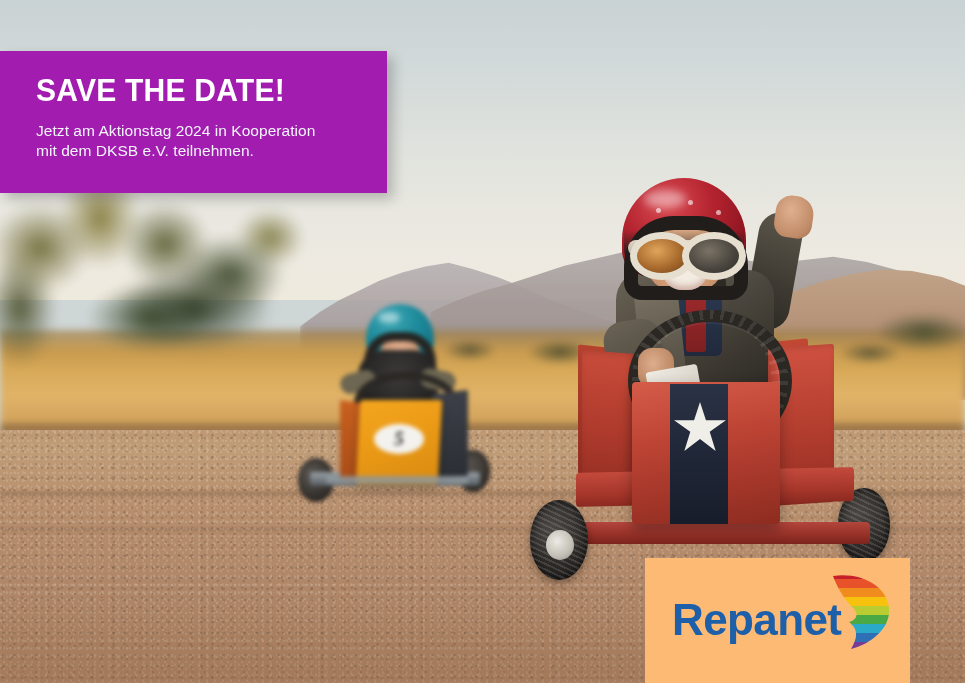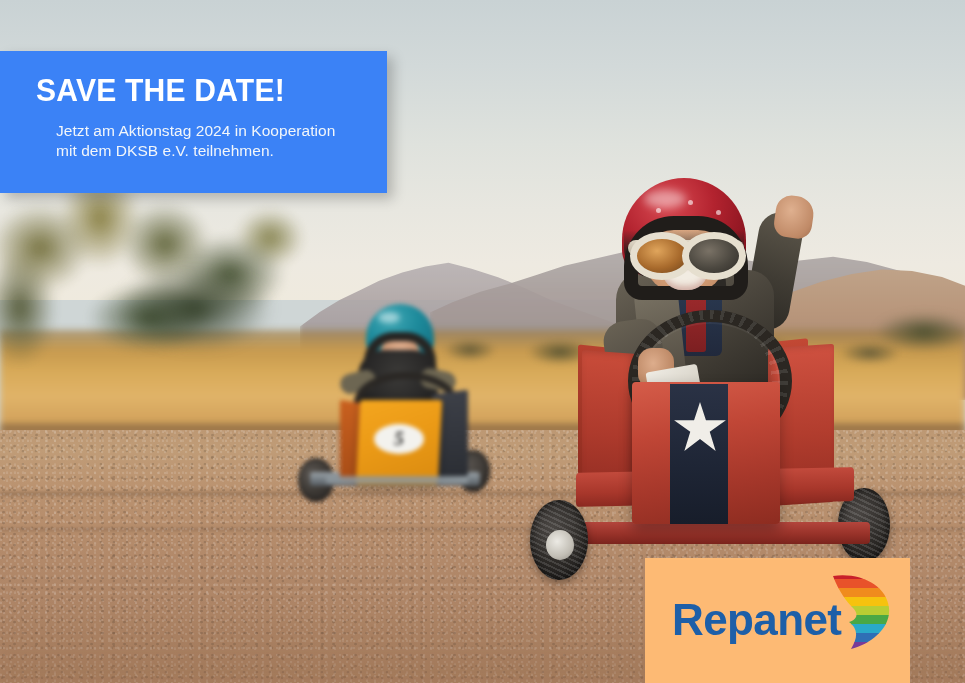--- a/index.html
+++ b/index.html
@@ -477,21 +477,21 @@
     background: #f2ece2;
     border-radius: 0 0 24px 24px;
     box-shadow: inset 0 -4px 6px rgba(150,60,50,.35);
   }
 
   
   .callout {
     position: absolute;
     left: 0; top: 51px;
     width: 387px; height: 142px;
-    background: #3b82f6;
+    background: #a21caf;
     box-shadow: 6px 6px 12px rgba(0,0,0,.22);
     z-index: 6;
   }
   .callout-headline {
     position: absolute;
     left: 36px; top: 24px;
     color: #ffffff;
     font-size: 31px;
     font-weight: 700;
     letter-spacing: .2px;
@@ -504,21 +504,20 @@
   .callout-sub {
     position: absolute;
     left: 36px; top: 70px;
     color: #f2f6fa;
     font-size: 15.5px;
     font-weight: 400;
     line-height: 1.28;
     font-family: "Liberation Sans", sans-serif;
     white-space: pre-line;
     letter-spacing: .05px;
-    margin-left: 20px;
   }
 
   
   .logobox {
     position: absolute;
     left: 645px; top: 558px;
     width: 265px; height: 125px;
     background: #fdba74;
     z-index: 7;
     display: flex;

